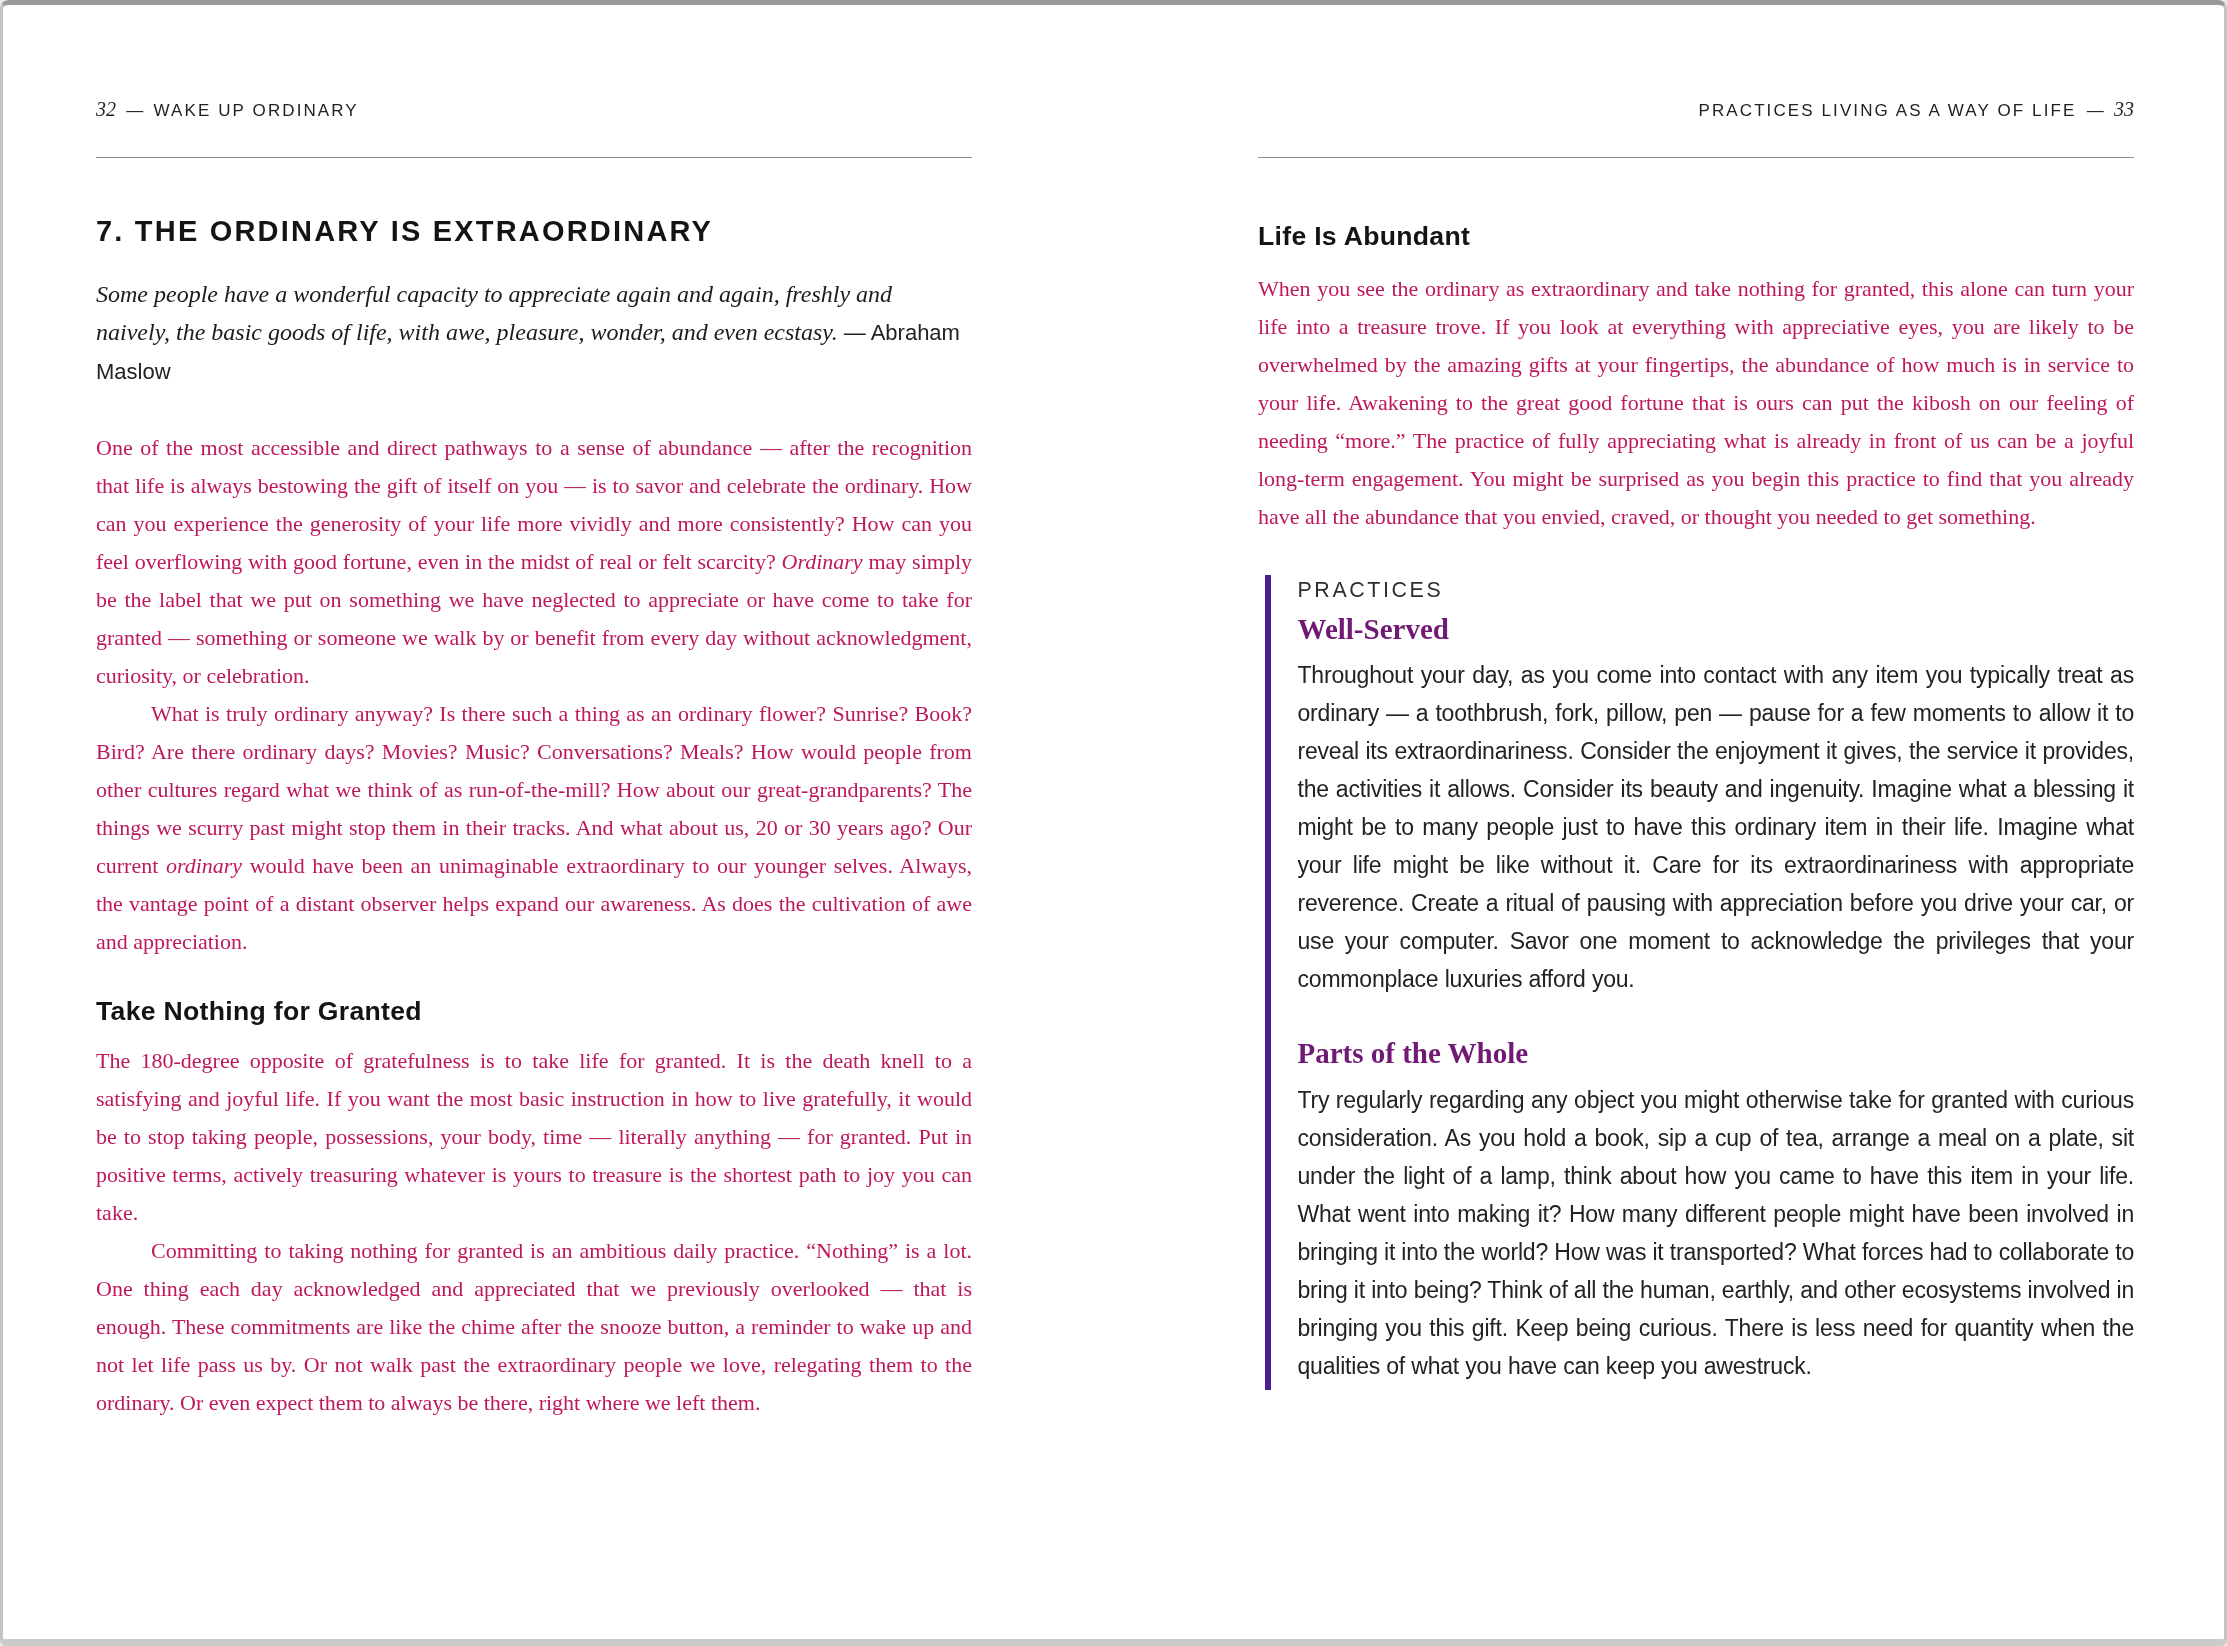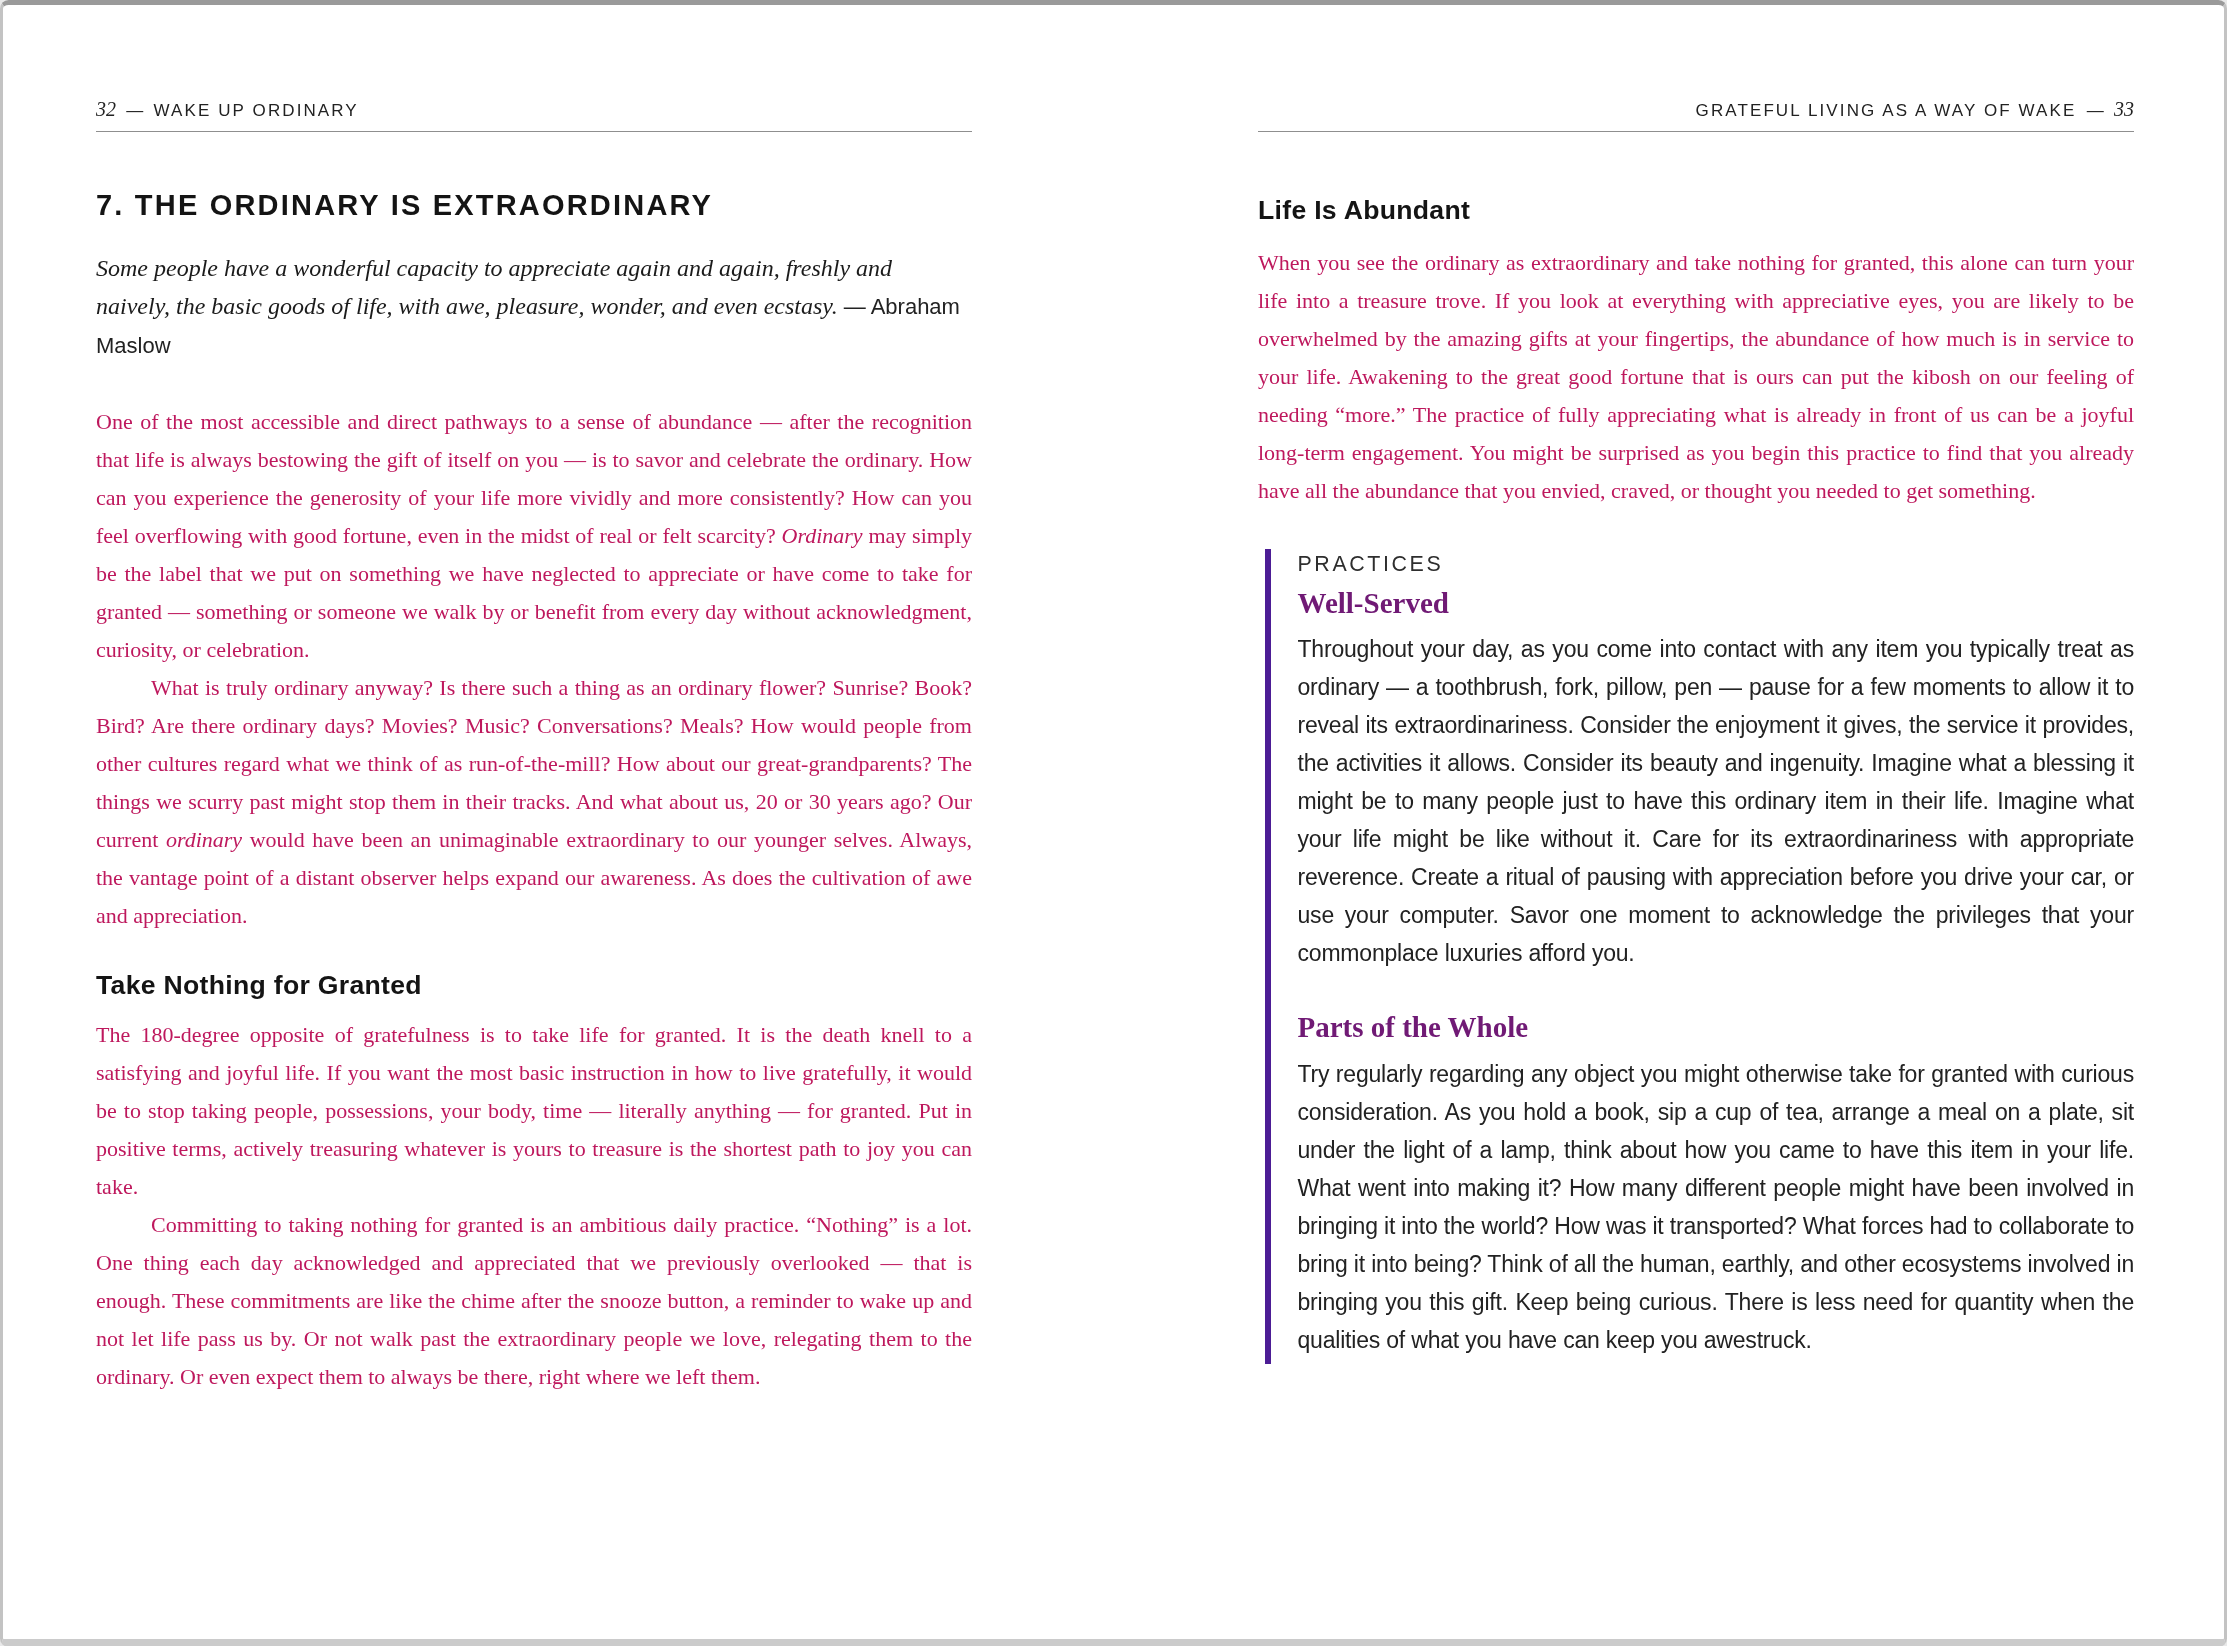--- a/index.html
+++ b/index.html
@@ -19,21 +19,21 @@
   }
   .page-col { position: absolute; top: 0; width: 876px; }
   .page-left  { left: 93px; }
   .page-right { left: 1255px; }
 
   .page-header {
     display: flex;
     align-items: baseline;
     gap: 10.3px;
     margin-top: 93px;
-    padding-bottom: 10px;
+    padding-bottom: 36px;
     border-bottom: 1.7px solid #8f8f8f;
   }
   .page-header.right { justify-content: flex-end; }
   .folio {
     font-family: "Liberation Serif", serif;
     font-style: italic;
     font-size: 20px;
     color: #222;
   }
   .running-title {
@@ -141,21 +141,21 @@
       <p class="indent"><span>What is truly ordinary anyway? Is there such a thing as an ordinary flower? Sunrise? Book? Bird? Are there ordinary days? Movies? Music? Conversations? Meals? How would people from other cultures regard what we think of as run-of-the-mill? How about our great-grandparents? The things we scurry past might stop them in their tracks. And what about us, 20 or 30 years ago? Our current </span><span class="it">ordinary</span><span> would have been an unimaginable extraordinary to our younger selves. Always, the vantage point of a distant observer helps expand our awareness. As does the cultivation of awe and appreciation.</span></p>
 
       <h2 class="subhead">Take Nothing for Granted</h2>
       <p>The 180-degree opposite of gratefulness is to take life for granted. It is the death knell to a satisfying and joyful life. If you want the most basic instruction in how to live gratefully, it would be to stop taking people, possessions, your body, time — literally anything — for granted. Put in positive terms, actively treasuring whatever is yours to treasure is the shortest path to joy you can take.</p>
       <p class="indent">Committing to taking nothing for granted is an ambitious daily practice. “Nothing” is a lot. One thing each day acknowledged and appreciated that we previously overlooked — that is enough. These commitments are like the chime after the snooze button, a reminder to wake up and not let life pass us by. Or not walk past the extraordinary people we love, relegating them to the ordinary. Or even expect them to always be there, right where we left them.</p>
     </div>
   </div>
 
   <div class="page-col page-right">
     <div class="page-header right">
-      <span class="running-title">GRATEFUL LIVING AS A WAY OF WAKE</span>
+      <span class="running-title">PRACTICES LIVING AS A WAY OF LIFE</span>
       <span class="header-dash">—</span>
       <span class="folio">33</span>
     </div>
 
     <div class="body-text">
       <h2 class="subhead first">Life Is Abundant</h2>
       <p>When you see the ordinary as extraordinary and take nothing for granted, this alone can turn your life into a treasure trove. If you look at everything with appreciative eyes, you are likely to be overwhelmed by the amazing gifts at your fingertips, the abundance of how much is in service to your life. Awakening to the great good fortune that is ours can put the kibosh on our feeling of needing “more.” The practice of fully appreciating what is already in front of us can be a joyful long-term engagement. You might be surprised as you begin this practice to find that you already have all the abundance that you envied, craved, or thought you needed to get something.</p>
     </div>
 
     <div class="practices">

